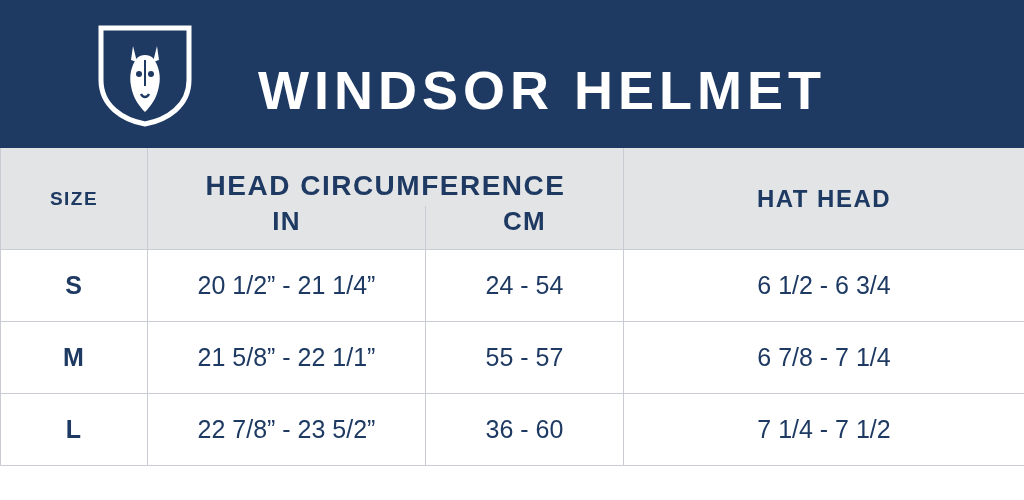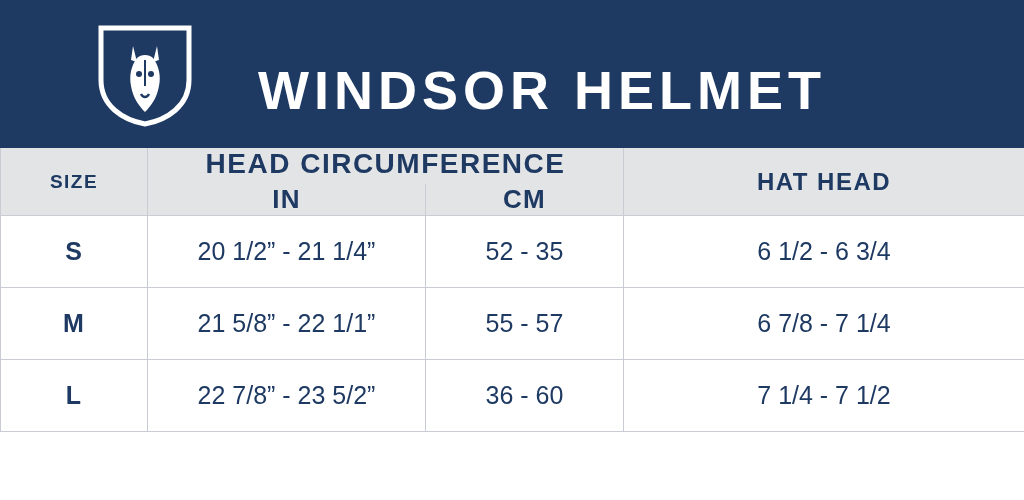--- a/index.html
+++ b/index.html
@@ -65,30 +65,30 @@
   .band td, .band th { background: #e3e4e6; border-top: none; }
   .hdr-size {
     font-size: 19px;
     font-weight: bold;
     letter-spacing: 1.5px;
   }
   .hdr-circ {
     font-size: 28px;
     font-weight: bold;
     letter-spacing: 1.5px;
-    padding-top: 0;
+    padding-top: 22px;
     padding-bottom: 4px;
     border-bottom: none !important;
   }
   .hdr-sub {
     font-size: 26px;
     font-weight: bold;
     letter-spacing: 1.2px;
     border-top: none !important;
-    padding-bottom: 0;
+    padding-bottom: 12px;
   }
   .hdr-hat {
     font-size: 24px;
     font-weight: bold;
     letter-spacing: 1.5px;
   }
 
   .data-row td { height: 72px; font-size: 25px; }
   .cell-size { font-size: 25px; font-weight: bold; letter-spacing: 1px; }
 </style>
@@ -126,21 +126,21 @@
         <td rowspan="2" class="hdr-hat">HAT HEAD</td>
       </tr>
       <tr class="band">
         <td class="hdr-sub">IN</td>
         <td class="hdr-sub">CM</td>
       </tr>
 
       <tr class="data-row">
         <td class="cell-size">S</td>
         <td>20 1/2” - 21 1/4”</td>
-        <td>52 - 35</td>
+        <td>24 - 54</td>
         <td>6 1/2 - 6 3/4</td>
       </tr>
       <tr class="data-row">
         <td class="cell-size">M</td>
         <td>21 5/8” - 22 1/1”</td>
         <td>55 - 57</td>
         <td>6 7/8 - 7 1/4</td>
       </tr>
       <tr class="data-row">
         <td class="cell-size">L</td>

